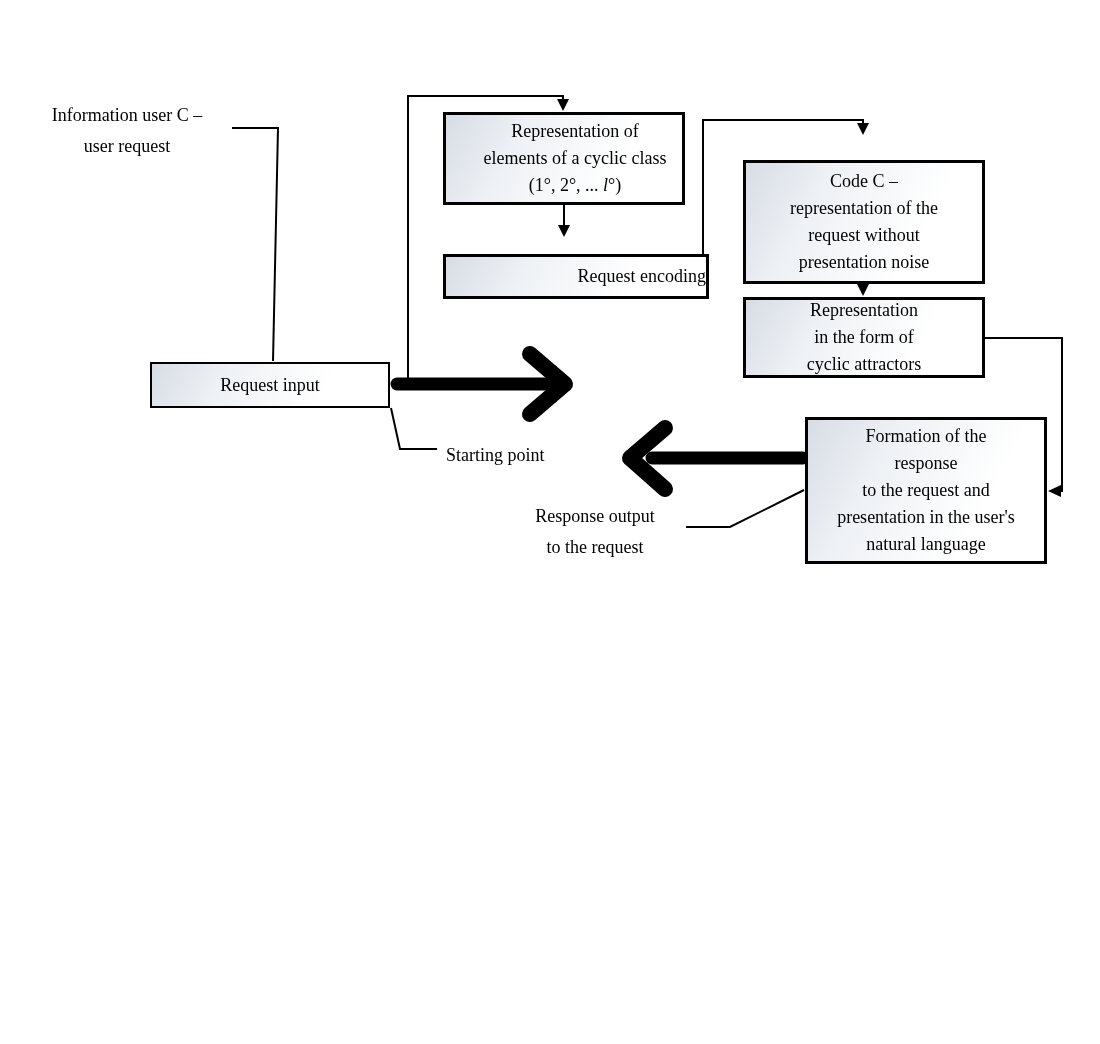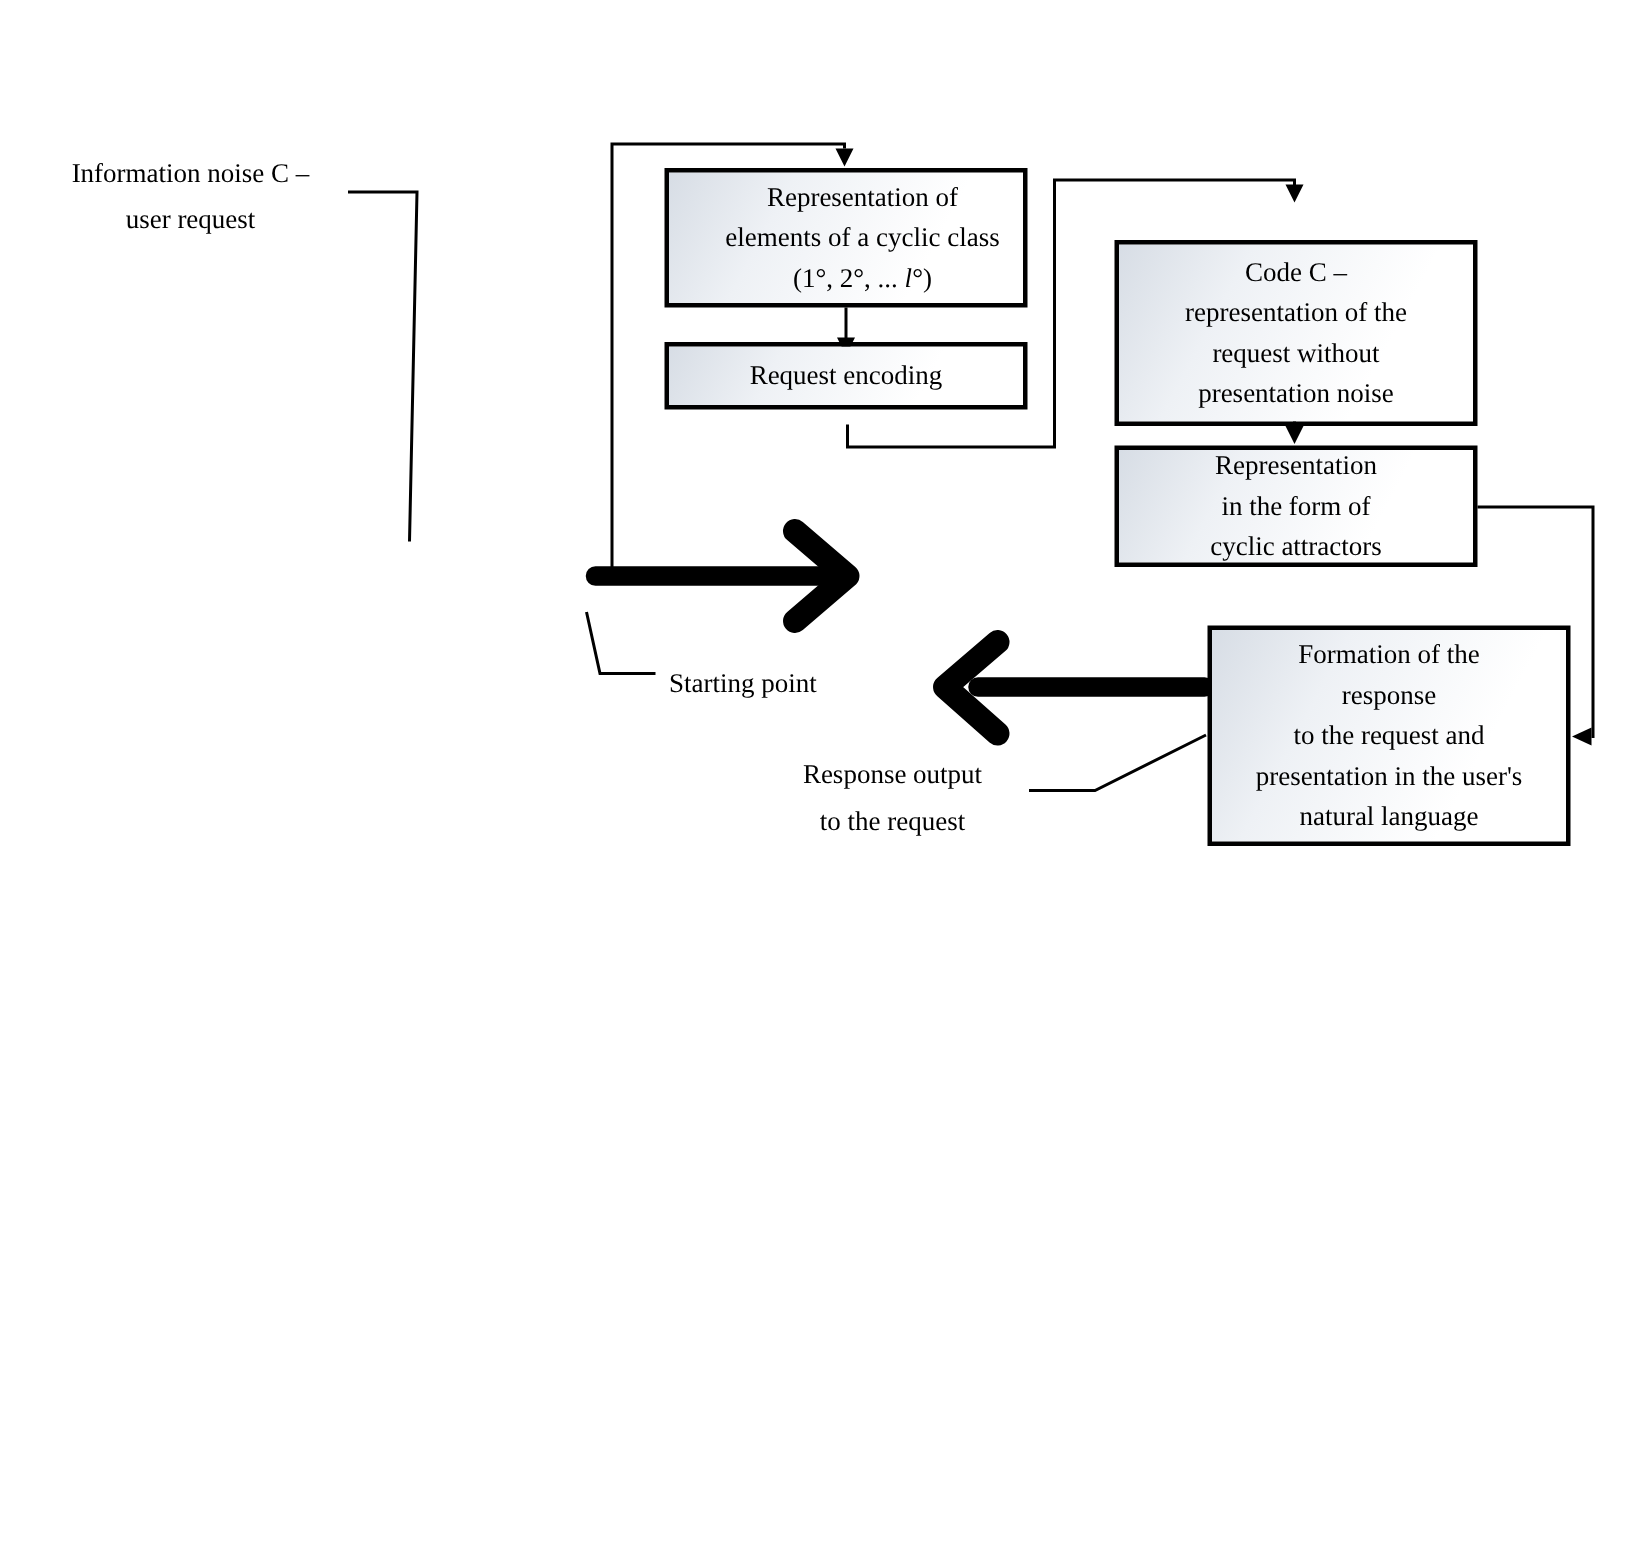--- a/index.html
+++ b/index.html
@@ -25,21 +25,21 @@
   .node.thin{border-width:2px;}
   .lbl{
     position:absolute;
     text-align:center;
     font-size:18px;line-height:31px;
   }
   .it{font-style:italic;}
   
   #box-request-input      {left:150px;top:362px;width:240px;height:46px;}
   #box-cyclic-class       {left:443px;top:112px;width:242px;height:93px;padding-left:22px;}
-  #box-request-encoding   {left:443px;top:228px;width:242px;height:45px;}
+  #box-request-encoding   {left:443px;top:254px;width:266px;height:45px;align-items:flex-end;}
   #box-code-c             {left:743px;top:136px;width:242px;height:124px;margin-top:24px;}
   #box-cyclic-attractors  {left:743px;top:297px;width:242px;height:81px;}
   #box-formation          {left:805px;top:417px;width:242px;height:147px;}
   #label-information-block{left:20px;top:100px;width:214px;}
   #label-starting-point   {left:446px;top:440px;width:140px;text-align:left;}
   #label-response-output  {left:510px;top:501px;width:170px;}
 </style>
 </head>
 <body>
 
@@ -72,20 +72,23 @@
       <line x1="397" y1="384" x2="549" y2="384" stroke-width="13" stroke-linecap="round"></line>
       <polyline points="530,354 565,384 530,414" stroke-width="16" stroke-linecap="round" stroke-linejoin="round"></polyline>
     </g>
 
     <g>
       <line x1="803" y1="458" x2="652" y2="458" stroke-width="13" stroke-linecap="round"></line>
       <polyline points="665,428 630,458 665,489" stroke-width="16" stroke-linecap="round" stroke-linejoin="round"></polyline>
     </g>
   </svg>
 
+  <div class="node thin" id="box-request-input">
+    <div>Request input</div>
+  </div>
 
   <div class="node" id="box-cyclic-class">
     <div>Representation of</div>
     <div>elements of a cyclic class</div>
     <div>
       <span>(1°, 2°, ... </span><span class="it">l</span><span>°)</span>
     </div>
   </div>
 
   <div class="node" id="box-request-encoding">
@@ -107,21 +110,21 @@
 
   <div class="node" id="box-formation">
     <div>Formation of the</div>
     <div>response</div>
     <div>to the request and</div>
     <div>presentation in the user's</div>
     <div>natural language</div>
   </div>
 
   <div class="lbl" id="label-information-block">
-    <div>Information noise C –</div>
+    <div>Information user C –</div>
     <div>user request</div>
   </div>
 
   <div class="lbl" id="label-starting-point">Starting point</div>
 
   <div class="lbl" id="label-response-output">
     <div>Response output</div>
     <div>to the request</div>
   </div>
 

